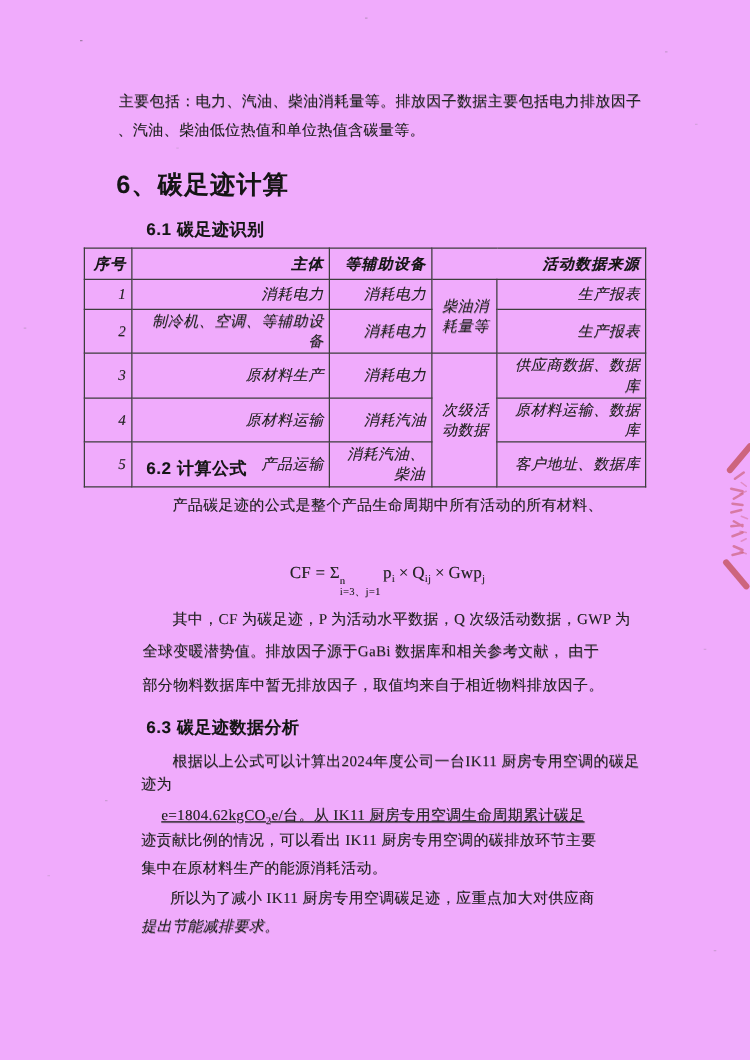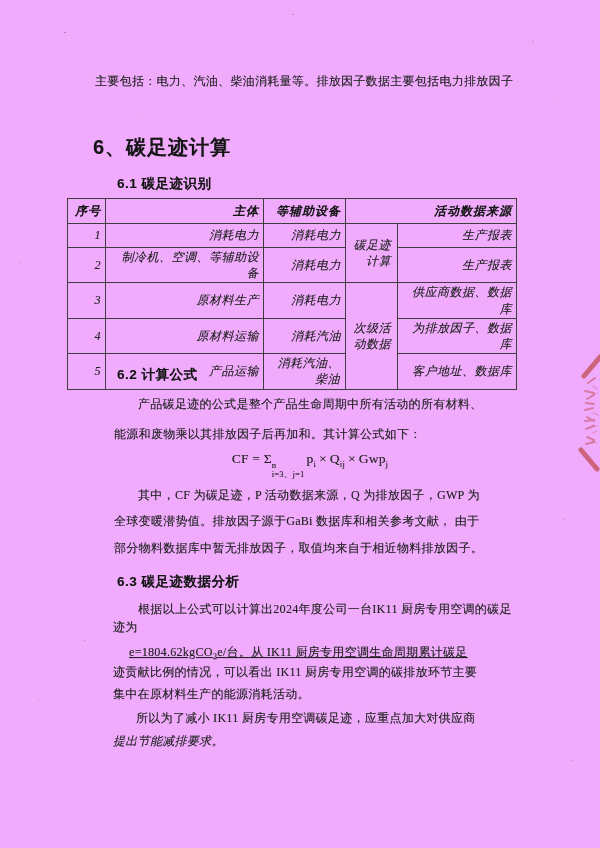--- a/index.html
+++ b/index.html
@@ -58,20 +58,21 @@
   }
 </style>
 </head>
 <body>
 
 <div class="page txt">
 
   <div class="speck-layer"></div>
 
   <div class="line" style="left:95px; top:74px;">主要包括：电力、汽油、柴油消耗量等。排放因子数据主要包括电力排放因子</div>
+  <div class="line" style="left:94px; top:97px;">、汽油、柴油低位热值和单位热值含碳量等。</div>
 
   <div class="h-main" style="left:93px; top:134px;">6、碳足迹计算</div>
 
   <div class="h-sub" style="left:117px; top:175px;">6.1 碳足迹识别</div>
 
   <table class="cf">
     <colgroup>
       <col style="width:38px">
         <col style="width:158px">
         <col style="width:82px">
@@ -82,63 +83,62 @@
       <tr class="head" style="height:25px;">
         <td>序号</td>
         <td>主体</td>
         <td>等辅助设备</td>
         <td colspan="2">活动数据来源</td>
       </tr>
       <tr style="height:24px;">
         <td>1</td>
         <td>消耗电力</td>
         <td>消耗电力</td>
-        <td rowspan="2" class="grp">碳足迹计算</td>
+        <td rowspan="2" class="grp">柴油消耗量等</td>
         <td>生产报表</td>
       </tr>
       <tr style="height:23px;">
         <td>2</td>
         <td>制冷机、空调、等辅助设备</td>
         <td>消耗电力</td>
         <td>生产报表</td>
       </tr>
       <tr style="height:28px;">
         <td>3</td>
         <td>原材料生产</td>
         <td>消耗电力</td>
         <td rowspan="3" class="grp">次级活动数据</td>
         <td>供应商数据、数据库</td>
       </tr>
       <tr style="height:27px;">
         <td>4</td>
         <td>原材料运输</td>
         <td>消耗汽油</td>
-        <td>为排放因子、数据库</td>
+        <td>原材料运输、数据库</td>
       </tr>
       <tr style="height:35px;">
         <td>5</td>
         <td>产品运输</td>
         <td style="padding:1px 5px;">消耗汽油、柴油</td>
         <td>客户地址、数据库</td>
       </tr>
     </tbody>
   </table>
 
   <div class="h-sub" style="left:117px; top:366px;">6.2 计算公式</div>
   <div class="line" style="left:138px; top:397px;">产品碳足迹的公式是整个产品生命周期中所有活动的所有材料、</div>
-  <div class="line" style="left:114px; top:427px;">能源和废物乘以其排放因子后再加和。其计算公式如下：</div>
 
   <div class="formula-wrap">
     <span class="formula"><span>CF = Σ</span><span class="supsub">
           <sup>n</sup>
           <sub>i=3、j=1</sub>
         </span><span>p</span><sub>i</sub><span class="op">×</span><span>Q</span><sub>ij</sub><span class="op">×</span><span>Gwp</span><sub>j</sub></span>
   </div>
 
-  <div class="line" style="left:138px; top:488px;">其中，CF 为碳足迹，P 活动数据来源，Q 为排放因子，GWP 为</div>
+  <div class="line" style="left:138px; top:488px;">其中，CF 为碳足迹，P 为活动水平数据，Q 次级活动数据，GWP 为</div>
   <div class="line" style="left:114px; top:514px;">全球变暖潜势值。排放因子源于GaBi 数据库和相关参考文献， 由于</div>
   <div class="line" style="left:114px; top:541px;">部分物料数据库中暂无排放因子，取值均来自于相近物料排放因子。</div>
 
   <div class="h-sub" style="left:117px; top:573px;">6.3 碳足迹数据分析</div>
   <div class="line" style="left:138px; top:602px;">根据以上公式可以计算出2024年度公司一台IK11 厨房专用空调的碳足</div>
   <div class="line" style="left:113px; top:620px;">迹为</div>
 
   <div class="line" style="left:129px; top:645px;text-decoration:underline;"><span>e=1804.62kgCO</span><sub style="font-size:8.5px;">2</sub><span>e/台。从 IK11 厨房专用空调生命周期累计碳足</span></div>
   <div class="line" style="left:113px; top:665px;">迹贡献比例的情况，可以看出 IK11 厨房专用空调的碳排放环节主要</div>
   <div class="line" style="left:113px; top:687px;">集中在原材料生产的能源消耗活动。</div>

